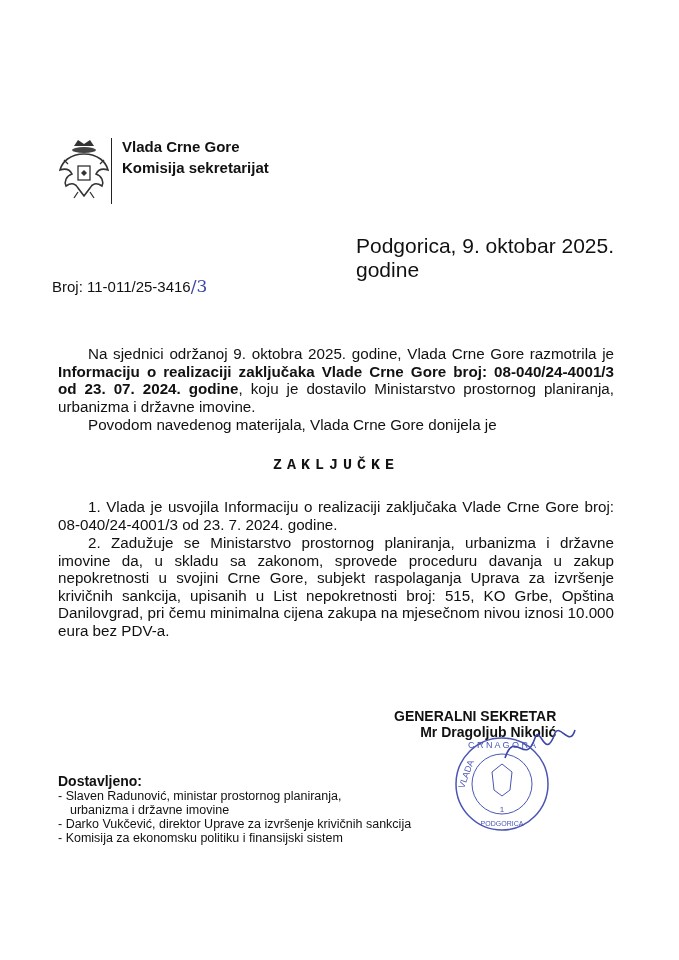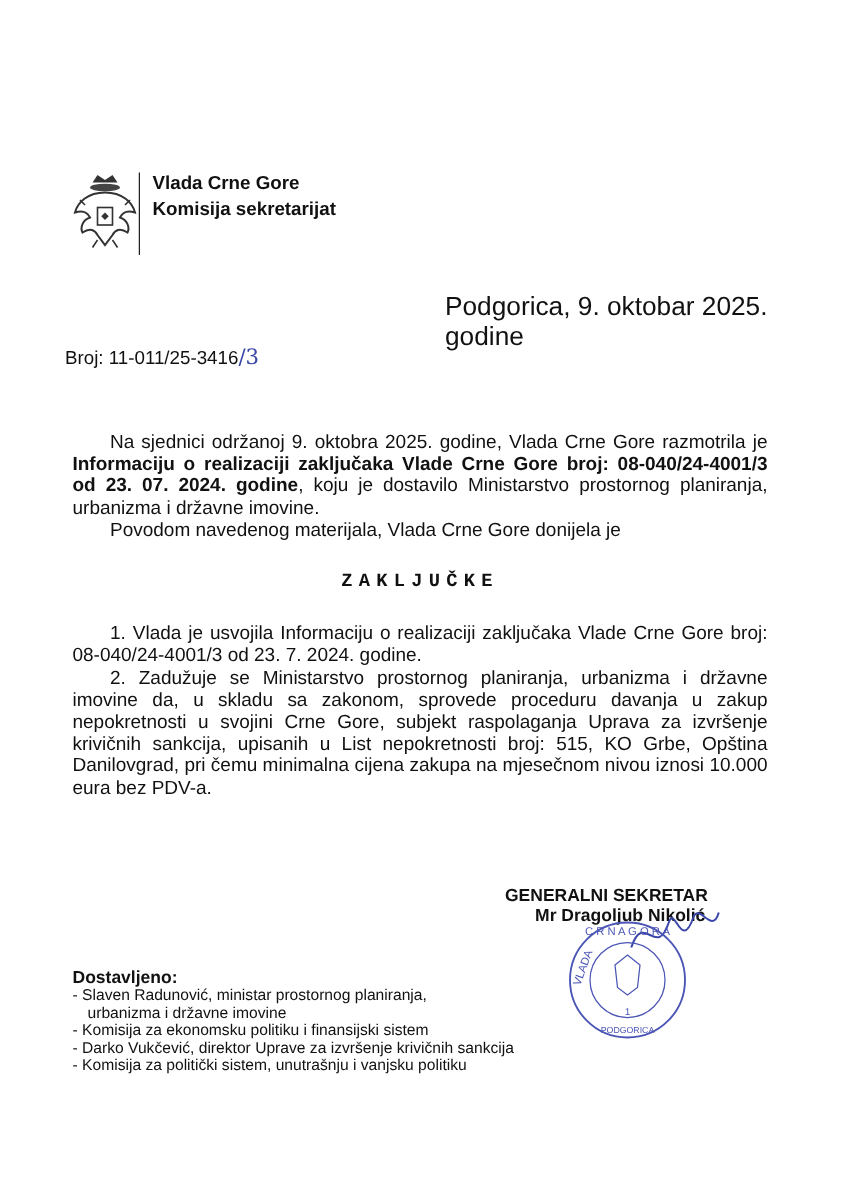--- a/index.html
+++ b/index.html
@@ -43,21 +43,21 @@
 <div class="abs p indent" style="left:58px;top:345px;width:556px;">
   <span>Na sjednici održanoj 9. oktobra 2025. godine, Vlada Crne Gore razmotrila je </span><b>Informaciju o realizaciji zaključaka Vlade Crne Gore broj: 08-040/24-4001/3 od 23. 07. 2024. godine</b><span>, koju je dostavilo Ministarstvo prostornog planiranja, urbanizma i državne imovine.</span>
 </div>
 <div class="abs p" style="left:88px;top:416px;width:526px;">Povodom navedenog materijala, Vlada Crne Gore donijela je</div>
 
 <div class="abs title" style="left:273px;top:457px;">ZAKLJUČKE</div>
 
 <div class="abs p indent" style="left:58px;top:498px;width:556px;">1. Vlada je usvojila Informaciju o realizaciji zaključaka Vlade Crne Gore broj: 08-040/24-4001/3 od 23. 7. 2024. godine.</div>
 <div class="abs p indent" style="left:58px;top:534px;width:556px;">2. Zadužuje se Ministarstvo prostornog planiranja, urbanizma i državne imovine da, u skladu sa zakonom, sprovede proceduru davanja u zakup nepokretnosti u svojini Crne Gore, subjekt raspolaganja Uprava za izvršenje krivičnih sankcija, upisanih u List nepokretnosti broj: 515, KO Grbe, Opština Danilovgrad, pri čemu minimalna cijena zakupa na mjesečnom nivou iznosi 10.000 eura bez PDV-a.</div>
 
-<div class="abs" style="left:404px;top:708px;text-align:center;">
+<div class="abs" style="left:394px;top:708px;text-align:right;">
   <div style="font-size:14px;font-weight:bold;">GENERALNI SEKRETAR</div>
   <div style="font-size:14px;font-weight:bold;margin-left:22px;">Mr Dragoljub Nikolić</div>
 </div>
 
 <div class="abs" style="left:500px;top:718px;width:80px;height:60px;">
   <svg width="80" height="60" viewBox="0 0 80 60">
     <path d="M5 40 C 15 10 25 50 35 20 C 40 5 45 45 55 15 C 60 5 70 30 75 12" fill="none" stroke="#3a46a8" stroke-width="1.6"></path>
   </svg>
 </div>
 <div class="abs" style="left:452px;top:734px;width:100px;height:100px;">
@@ -69,16 +69,15 @@
     <path d="M40 38 l10 -8 l10 8 l-2 18 l-8 6 l-8 -6 z" fill="none" stroke="#4a55b5" stroke-width="1"></path>
     <text x="50" y="78" font-size="8" fill="#4a55b5" text-anchor="middle" font-family="Liberation Sans, sans-serif">1</text>
     <text x="50" y="92" font-size="7" fill="#4a55b5" text-anchor="middle" font-family="Liberation Sans, sans-serif">PODGORICA</text>
   </svg>
 </div>
 
 <div class="abs" style="left:58px;top:773px;">
   <div style="font-size:14px;font-weight:bold;line-height:16px;">Dostavljeno:</div>
   <div class="small">- Slaven Radunović, ministar prostornog planiranja,</div>
   <div class="small" style="padding-left:12px;">urbanizma i državne imovine</div>
+  <div class="small">- Darko Vukčević, direktor Uprave za izvršenje krivičnih sankcija</div>
   <div class="small">- Komisija za ekonomsku politiku i finansijski sistem</div>
-  <div class="small">- Darko Vukčević, direktor Uprave za izvršenje krivičnih sankcija</div>
-  <div class="small">- Komisija za politički sistem, unutrašnju i vanjsku politiku</div>
 </div>
 
 </body></html>

